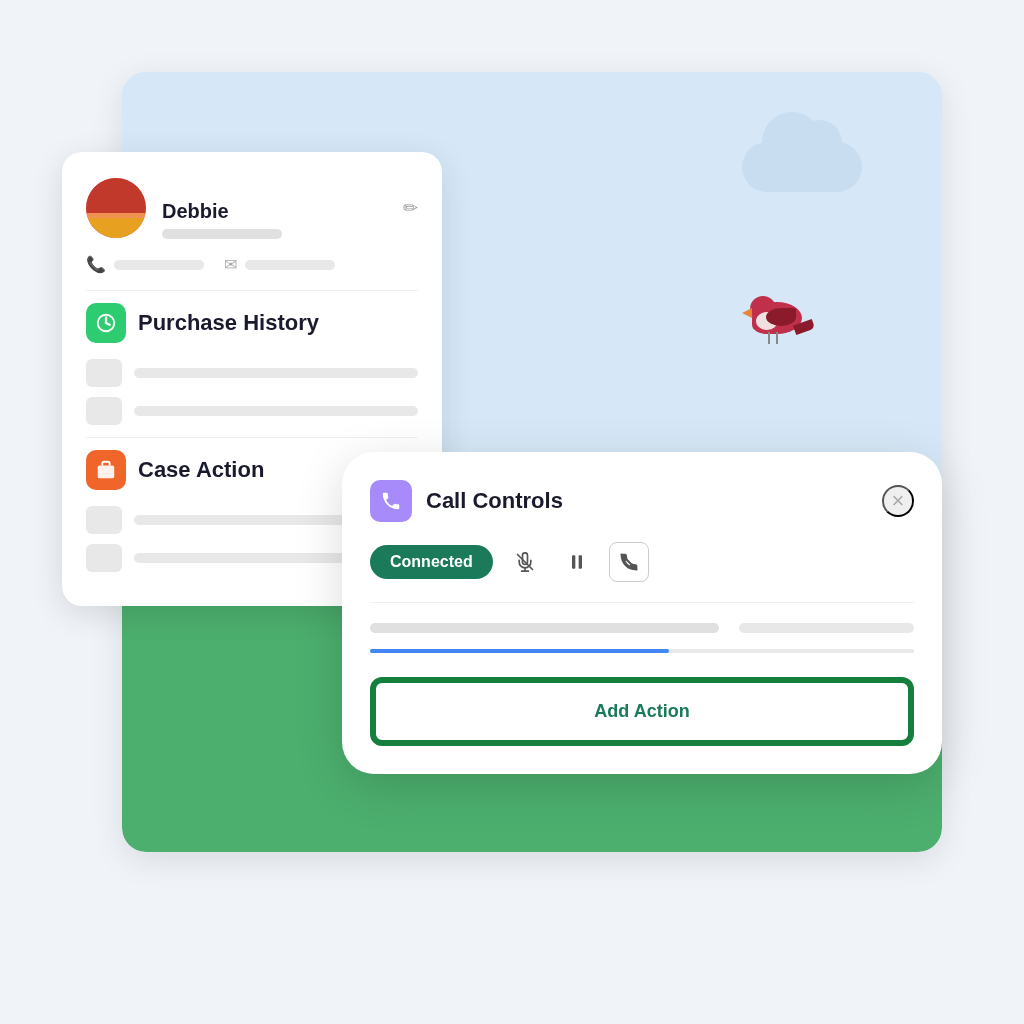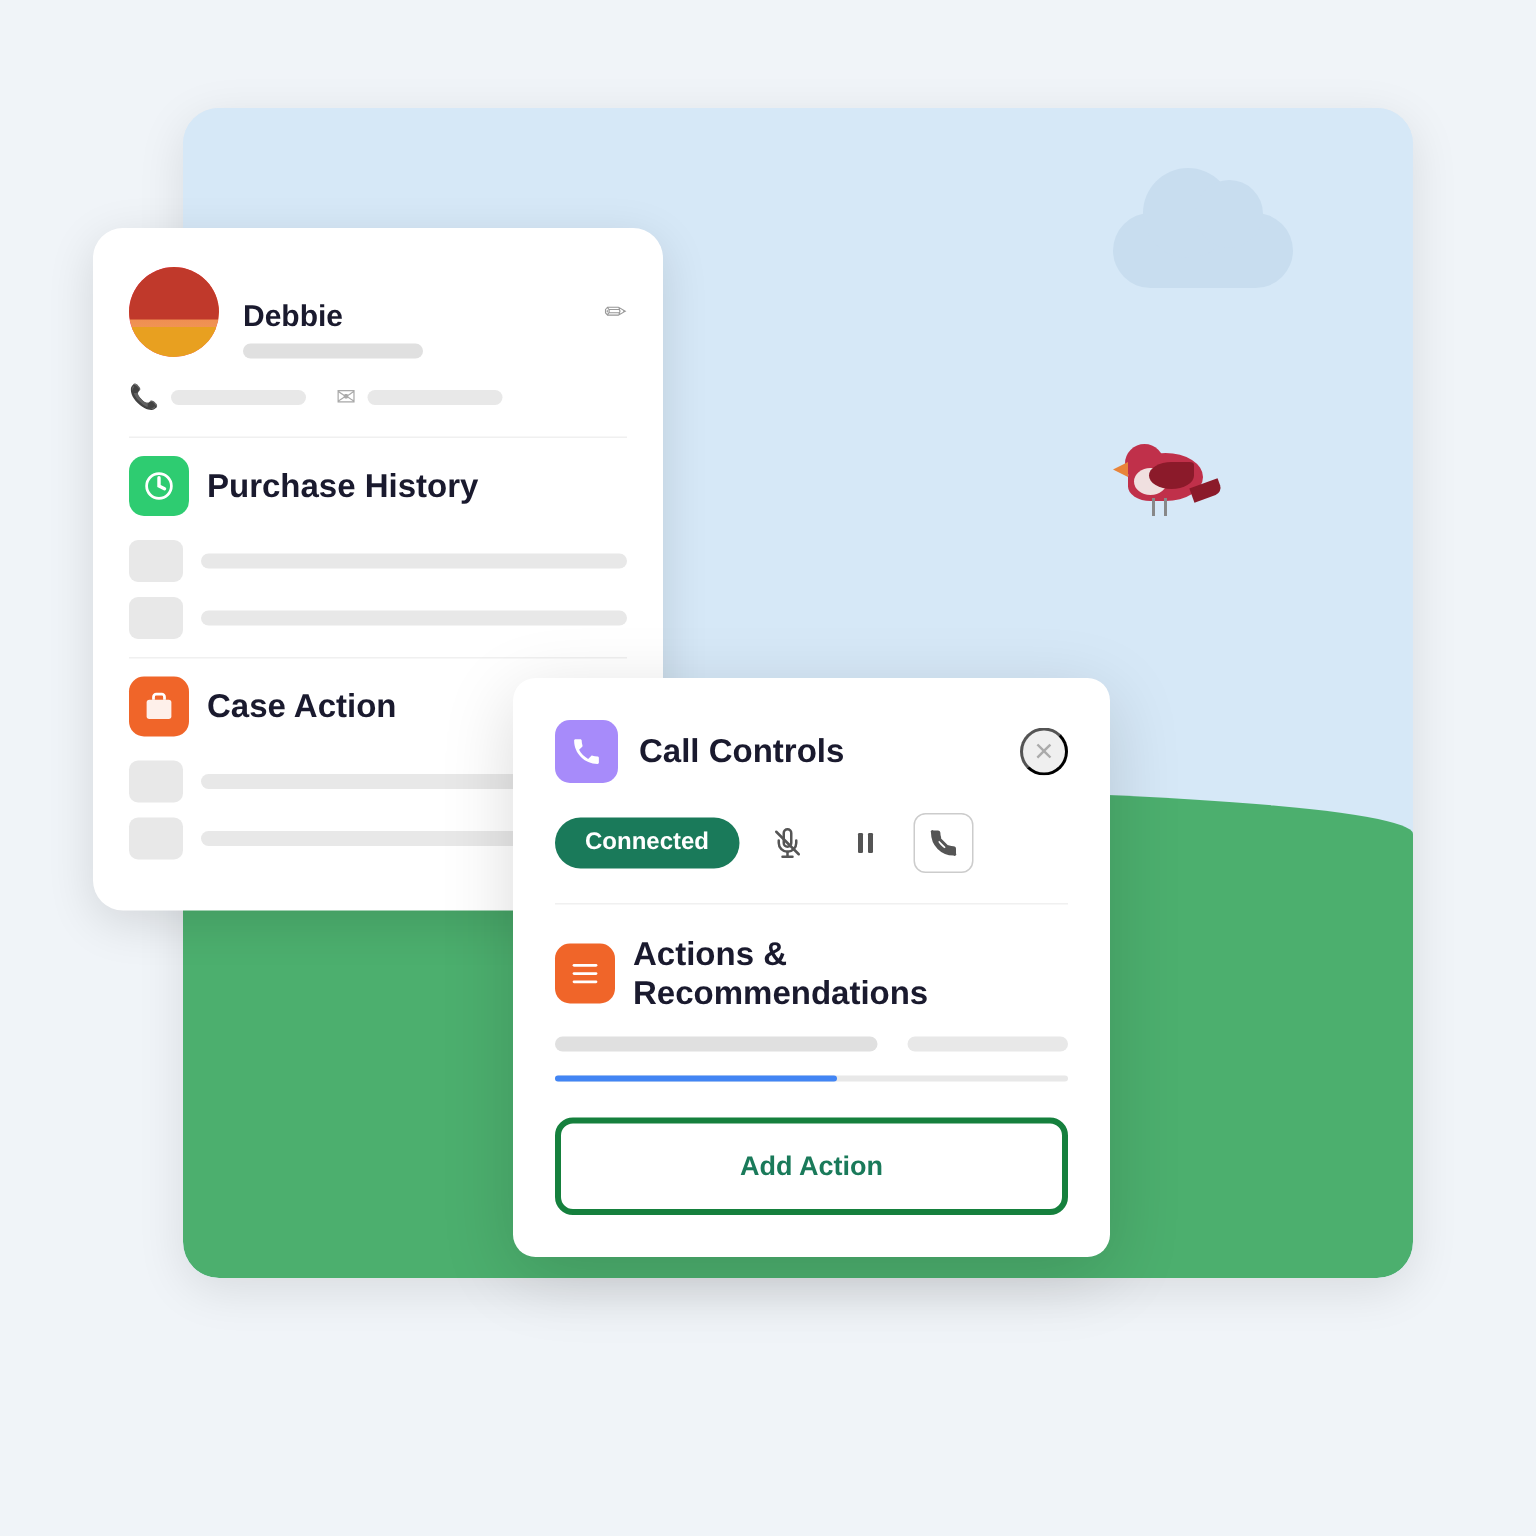--- a/index.html
+++ b/index.html
@@ -339,23 +339,23 @@
       background: #e8e8e8;
       border-radius: 5px;
       flex: 1;
     }
 
     
     .call-controls-card {
       position: absolute;
       top: 380px;
       left: 280px;
-      width: 398px;
+      width: 600px;
       background: white;
-      border-radius: 15px;
+      border-radius: 32px;
       padding: 28px;
       box-shadow: 0 12px 48px rgba(0,0,0,0.15);
       z-index: 20;
     }
 
     .card-header {
       display: flex;
       align-items: center;
       justify-content: space-between;
       margin-bottom: 20px;
@@ -463,21 +463,21 @@
       left: 0; top: 0;
       height: 100%;
       background: #4285f4;
       border-radius: 2px;
       width: 55%;
     }
 
     .add-action-btn {
       width: 100%;
       padding: 18px;
-      border: 4px solid #15803d;
+      border: 6px solid #15803d;
       background: white;
       border-radius: 12px;
       font-size: 18px;
       font-weight: 600;
       color: #1a7a5a;
       cursor: pointer;
       transition: background 0.2s;
     }
 
     
@@ -624,30 +624,20 @@
           <path d="M6.6 10.8c1.4 2.8 3.8 5.1 6.6 6.6l2.2-2.2c.3-.3.7-.4 1-.2 1.1.4 2.3.6 3.6.6.6 0 1 .4 1 1V20c0 .6-.4 1-1 1-9.4 0-17-7.6-17-17 0-.6.4-1 1-1h3.5c.6 0 1 .4 1 1 0 1.3.2 2.5.6 3.6.1.3 0 .7-.2 1L6.6 10.8z" fill="#555"></path>
           <line x1="3" y1="3" x2="21" y2="21" stroke="#555" stroke-width="2.5"></line>
         </svg>
       </button>
     </div>
 
     <div class="card-divider"></div>
 
     
     <div class="actions-section">
-      <div class="section-header">
-        <div class="section-icon icon-orange">
-          <svg width="22" height="22" viewBox="0 0 24 24" fill="white">
-            <rect x="3" y="5" width="18" height="2" rx="1" fill="white"></rect>
-            <rect x="3" y="11" width="18" height="2" rx="1" fill="white"></rect>
-            <rect x="3" y="17" width="18" height="2" rx="1" fill="white"></rect>
-          </svg>
-        </div>
-        <span class="section-title">Actions &amp; Recommendations</span>
-      </div>
 
       <div class="actions-row">
         <div class="action-placeholder-long"></div>
         <div class="action-placeholder-short"></div>
       </div>
     </div>
 
     <div class="progress-bar-container">
       <div class="progress-bar-fill" style="width: 55%;"></div>
     </div>

